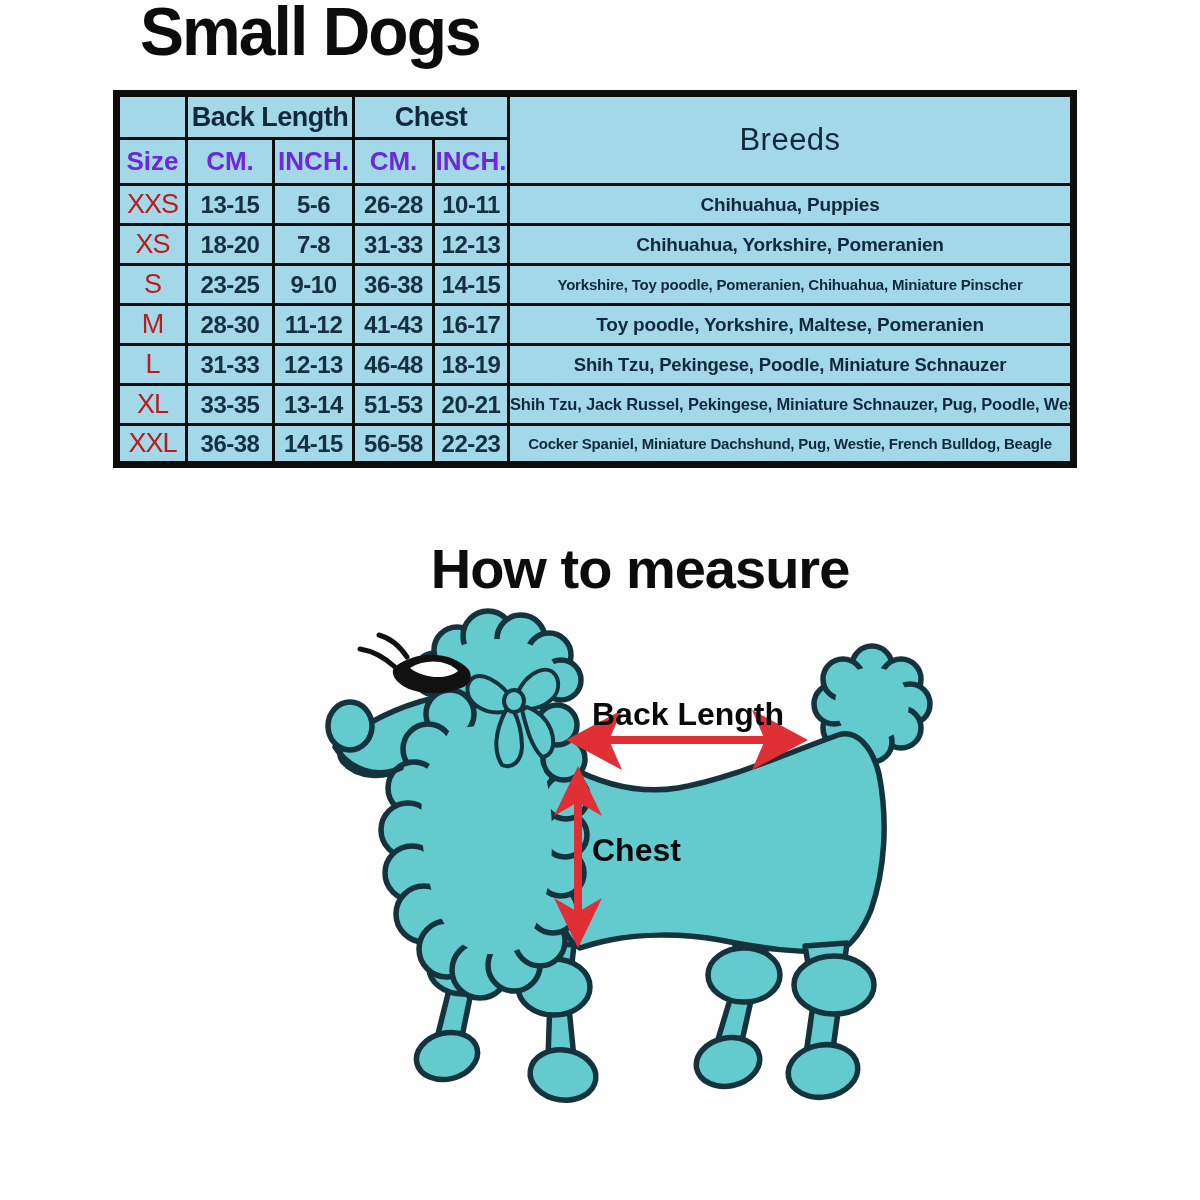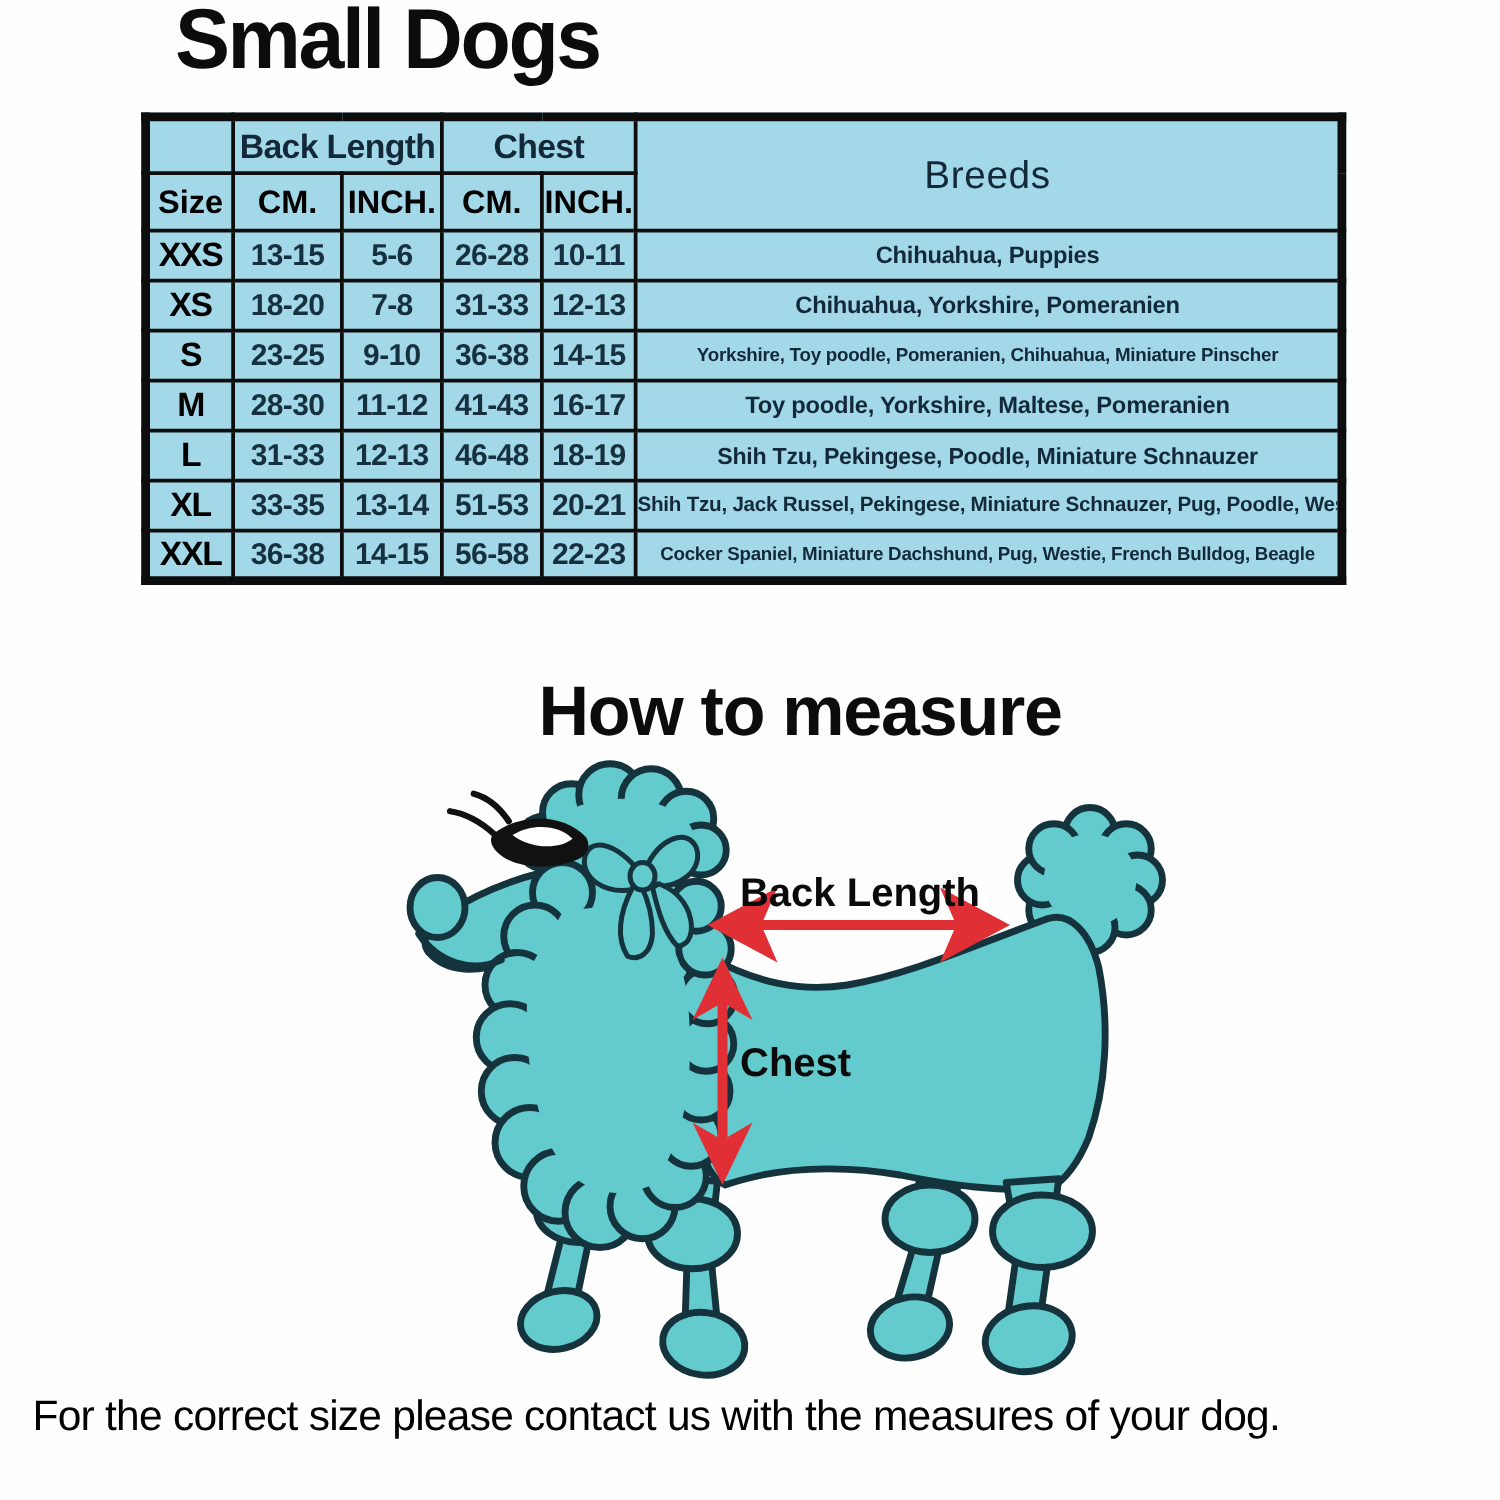--- a/index.html
+++ b/index.html
@@ -19,22 +19,22 @@
   }
   .size-table th,.size-table td{
     border:3px solid #0d0d0d;padding:0;text-align:center;vertical-align:middle;
     overflow:hidden;white-space:nowrap;
   }
   .size-table thead tr.grp-row{height:45px;}
   .size-table thead tr.sub-row{height:46px;}
   .size-table tbody tr{height:40px;}
   .grp-head{font-size:27px;font-weight:bold;color:#13293a;letter-spacing:-0.5px;}
   .breeds-head{font-size:31px;font-weight:normal;color:#13293a;letter-spacing:0.5px;}
-  .red-head{font-size:26px;font-weight:bold;color:#000000;}
-  .size-cell{font-size:27px;font-weight:bold;color:#000000;letter-spacing:-1px;}
+  .red-head{font-size:26px;font-weight:bold;color:#6d28d9;}
+  .size-cell{font-size:27px;font-weight:normal;color:#b91c1c;letter-spacing:-1px;}
   .num-cell{font-size:24px;font-weight:bold;color:#16303f;letter-spacing:-0.5px;margin-top:34px;}
   .breed-cell{
     font-size:19px;font-weight:bold;color:#13293a;text-align:left;
     padding-left:6px;letter-spacing:-0.2px;
   }
   tr.row-l .breed-cell{font-size:18.5px;}
   tr.row-s .breed-cell,tr.row-xxl .breed-cell{font-size:15px;}
   tr.row-xl .breed-cell{font-size:16.5px;}
   .how-title{
     position:absolute;left:240px;top:536px;width:800px;margin:0;
@@ -239,14 +239,13 @@
         <polygon points="278,168 254,218 278,204 302,218"></polygon>
         <polygon points="278,350 254,300 278,314 302,300"></polygon>
       </g>
     </g>
     <text x="388" y="127" text-anchor="middle" font-family="Liberation Sans, sans-serif" font-size="32" font-weight="bold" fill="#0a0a0a">Back Length</text>
     <text x="292" y="263" font-family="Liberation Sans, sans-serif" font-size="32" font-weight="bold" fill="#0a0a0a">Chest</text>
   </svg>
 </div>
 
 <div class="footer">
-  <div>For the correct size please contact us with the measures of your dog.</div>
 </div>
 
 </body></html>

